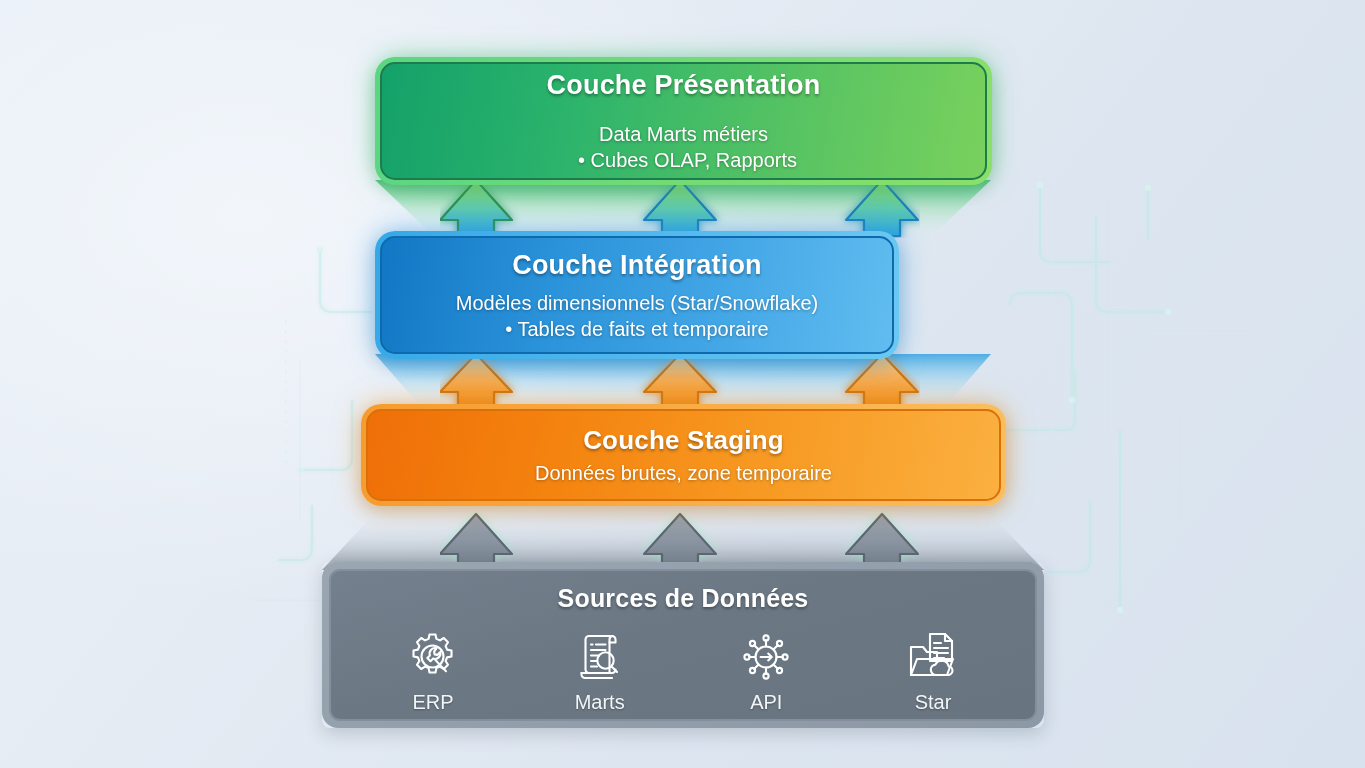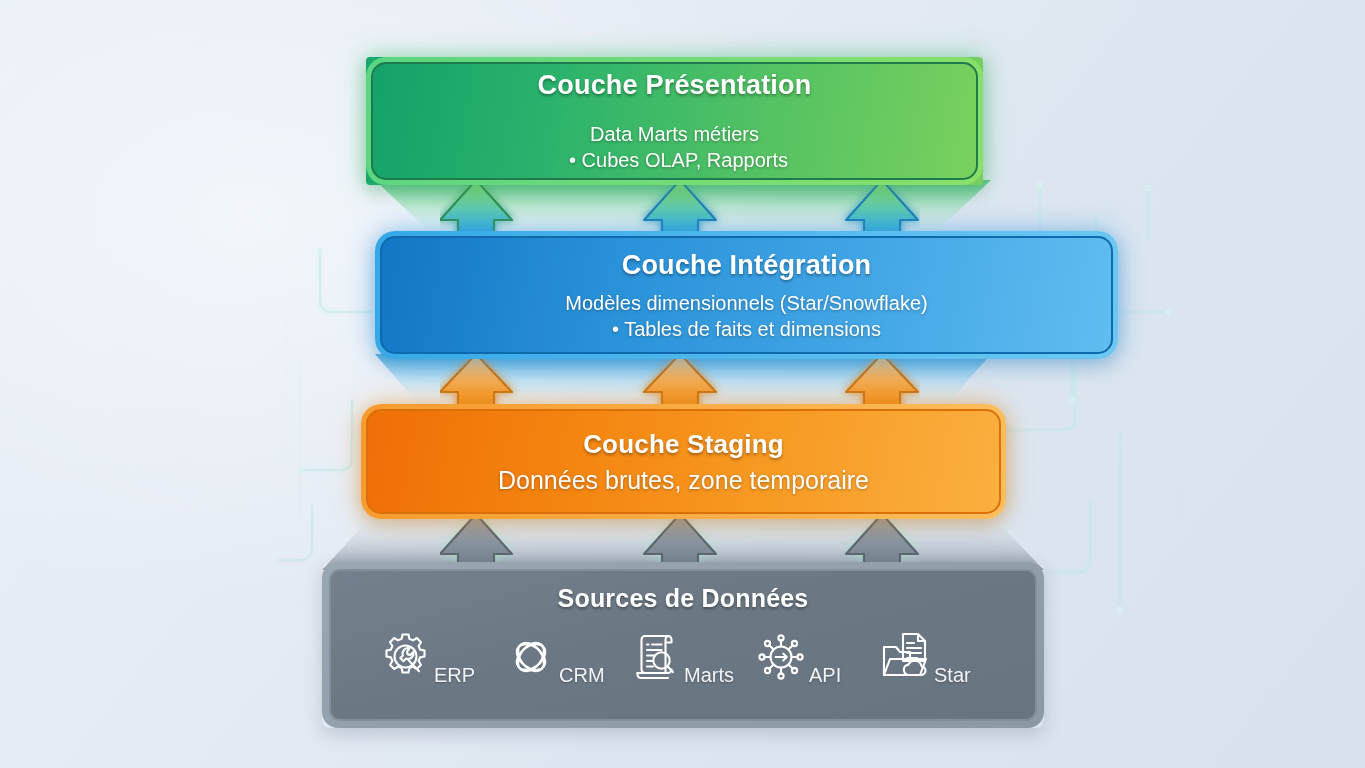--- a/index.html
+++ b/index.html
@@ -64,25 +64,25 @@
     z-index: 2;
   }
   .layer .sub {
     position: relative;
     z-index: 2;
     text-shadow: 0 1px 3px rgba(0,0,0,.32);
   }
 
   
   #layer-presentation {
-    left: 366px; top: 57px; width: 617px; height: 128px;
+    left: 375px; top: 57px; width: 617px; height: 128px;
     background: linear-gradient(100deg, #17a86b 0%, #2fb36a 28%, #56c162 62%, #78cf5d 100%);
     border: 5px solid;
     border-image: linear-gradient(100deg,#4fd07f 0%, #7fdc6a 100%) 1;
-    border-radius: 4px;
+    border-radius: 24px;
     box-shadow: 0 0 26px rgba(70,200,120,.55), 0 6px 16px rgba(20,70,50,.18);
   }
   #layer-presentation { border: none; }
   #layer-presentation .frame {
     position: absolute; inset: 0; border-radius: 20px;
     background: linear-gradient(100deg,#5ad682 0%, #8ae069 100%);
     z-index: 0;
   }
   #layer-presentation .fill {
     position: absolute; inset: 5px; border-radius: 15px;
@@ -90,21 +90,21 @@
     border: 2px solid #1f7a4d;
     box-sizing: border-box;
     z-index: 1;
   }
   #layer-presentation .title { font-size: 27px; }
   #layer-presentation .sub   { font-size: 20px; margin-top: 22px; }
   #layer-presentation .sub2  { font-size: 20px; margin-top: 3px; position:relative; z-index:2; text-shadow: 0 1px 3px rgba(0,0,0,.32); margin-left: 8px; }
 
   
   #layer-integration {
-    left: 375px; top: 231px; width: 743px; height: 128px;
+    left: 375px; top: 231px; width: 524px; height: 128px;
     border-radius: 20px;
     box-shadow: 0 0 28px rgba(60,160,235,.55), 0 6px 16px rgba(20,60,90,.18);
     text-align: right;
   }
   #layer-integration .frame {
     position: absolute; inset: 0; border-radius: 20px;
     background: linear-gradient(100deg,#35a8e8 0%, #6cc8f2 100%);
     z-index: 0;
   }
   #layer-integration .fill {
@@ -113,38 +113,38 @@
     border: 2px solid #0f69ad;
     box-sizing: border-box;
     z-index: 1;
   }
   #layer-integration .title { font-size: 27px; }
   #layer-integration .sub   { font-size: 20px; margin-top: 11px; }
   #layer-integration .sub2  { font-size: 20px; margin-top: 3px; position:relative; z-index:2; text-shadow: 0 1px 3px rgba(0,0,0,.32); }
 
   
   #layer-staging {
-    left: 361px; top: 404px; width: 645px; height: 115px;
+    left: 361px; top: 404px; width: 645px; height: 102px;
     border-radius: 20px;
     box-shadow: 0 0 26px rgba(240,150,40,.5), 0 6px 16px rgba(110,60,10,.18);
   }
   #layer-staging .frame {
     position: absolute; inset: 0; border-radius: 20px;
     background: linear-gradient(100deg,#f79b2e 0%, #fbbe5c 100%);
     z-index: 0;
   }
   #layer-staging .fill {
     position: absolute; inset: 5px; border-radius: 15px;
     background: linear-gradient(100deg, #ef6f08 0%, #f4830f 30%, #f79b24 65%, #fbb040 100%);
     border: 2px solid #d9700a;
     box-sizing: border-box;
     z-index: 1;
   }
   #layer-staging .title { font-size: 26px; }
-  #layer-staging .sub   { font-size: 25px; margin-top: 6px; }
+  #layer-staging .sub   { font-size: 20px; margin-top: 6px; }
 
   
   #layer-sources {
     left: 322px; top: 562px; width: 722px; height: 166px;
     border-radius: 8px;
     box-shadow: 0 6px 18px rgba(60,75,90,.22);
     justify-content: flex-start;
   }
   #layer-sources .frame {
     position: absolute; inset: 0; border-radius: 16px;
@@ -165,22 +165,22 @@
     z-index: 2;
     display: flex;
     align-items: flex-end;
     justify-content: space-between;
     width: 610px;
     margin-top: 14px;
   }
   .source-item {
     width: 110px;
     display: flex;
-    flex-direction: row;
-    align-items: flex-end;
+    flex-direction: column;
+    align-items: center;
   }
   .source-item .glyph { height: 60px; display:flex; align-items:center; justify-content:center; }
   .source-item .label {
     font-size: 20px;
     color: #f2f5f8;
     margin-top: 4px;
     text-shadow: 0 1px 2px rgba(0,0,0,.3);
   }
 
   
@@ -348,21 +348,21 @@
     <div class="title">Couche Présentation</div>
     <div class="sub">Data Marts métiers</div>
     <div class="sub2">• Cubes OLAP, Rapports</div>
   </div>
 
   <div class="layer" id="layer-integration">
     <div class="frame"></div>
     <div class="fill"></div>
     <div class="title">Couche Intégration</div>
     <div class="sub">Modèles dimensionnels (Star/Snowflake)</div>
-    <div class="sub2">• Tables de faits et dimensions</div>
+    <div class="sub2">• Tables de faits et temporaire</div>
   </div>
 
   <div class="layer" id="layer-staging">
     <div class="frame"></div>
     <div class="fill"></div>
     <div class="title">Couche Staging</div>
     <div class="sub">Données brutes, zone temporaire</div>
   </div>
 
   <div class="layer" id="layer-sources">
@@ -377,31 +377,20 @@
           <svg width="56" height="56" viewBox="0 0 56 56" fill="none" stroke="#ffffff" stroke-width="2.1" stroke-linecap="round" stroke-linejoin="round">
             <path d="M24.5 5.5h6l.9 4.4 3.6 1.5 3.8-2.4 4.2 4.2-2.4 3.8 1.5 3.6 4.4.9v6l-4.4.9-1.5 3.6 2.4 3.8-4.2 4.2-3.8-2.4-3.6 1.5-.9 4.4h-6l-.9-4.4-3.6-1.5-3.8 2.4-4.2-4.2 2.4-3.8-1.5-3.6-4.4-.9v-6l4.4-.9 1.5-3.6-2.4-3.8 4.2-4.2 3.8 2.4 3.6-1.5z"></path>
             <circle cx="27.5" cy="27.5" r="11"></circle>
             <path d="M31.6 19.2a5.6 5.6 0 0 0-6.7 7.2l-2.6 2.6 3.2 3.2 2.6-2.6a5.6 5.6 0 0 0 7.2-6.7l-3 3-2.7-.5-.5-2.7z"></path>
             <path d="M29.8 30.4 41 42.2"></path>
           </svg>
         </span>
         <span class="label">ERP</span>
       </div>
 
-      <div class="source-item">
-        <span class="glyph">
-          <svg width="56" height="56" viewBox="0 0 56 56" fill="none" stroke="#ffffff" stroke-width="2.1">
-            <ellipse cx="28" cy="28" rx="10.5" ry="16" transform="rotate(38 28 28)"></ellipse>
-            <ellipse cx="28" cy="28" rx="10.5" ry="16" transform="rotate(-38 28 28)"></ellipse>
-            <ellipse cx="28" cy="28" rx="16" ry="10.5" transform="rotate(38 28 28)"></ellipse>
-            <ellipse cx="28" cy="28" rx="16" ry="10.5" transform="rotate(-38 28 28)"></ellipse>
-          </svg>
-        </span>
-        <span class="label">CRM</span>
-      </div>
 
       <div class="source-item">
         <span class="glyph">
           <svg width="56" height="56" viewBox="0 0 56 56" fill="none" stroke="#ffffff" stroke-width="2.1" stroke-linecap="round" stroke-linejoin="round">
             <path d="M13.5 10.5a3.5 3.5 0 0 1 3.5-3.5h23a3.5 3.5 0 0 1 3.5 3.5v3h-6v30.5H17a3.5 3.5 0 0 1-3.5-3.5z"></path>
             <path d="M37.5 13.5v-3a3.5 3.5 0 0 1 3-3.46"></path>
             <path d="M9.5 44h30.5a3.5 3.5 0 0 0 3.5-3.5"></path>
             <path d="M9.5 44v1.5a3.5 3.5 0 0 0 3.5 3.5h27"></path>
             <path d="M19 15.5h1.6M24 15.5h9.5"></path>
             <path d="M19 21h14.5M19 26.5h8"></path>

